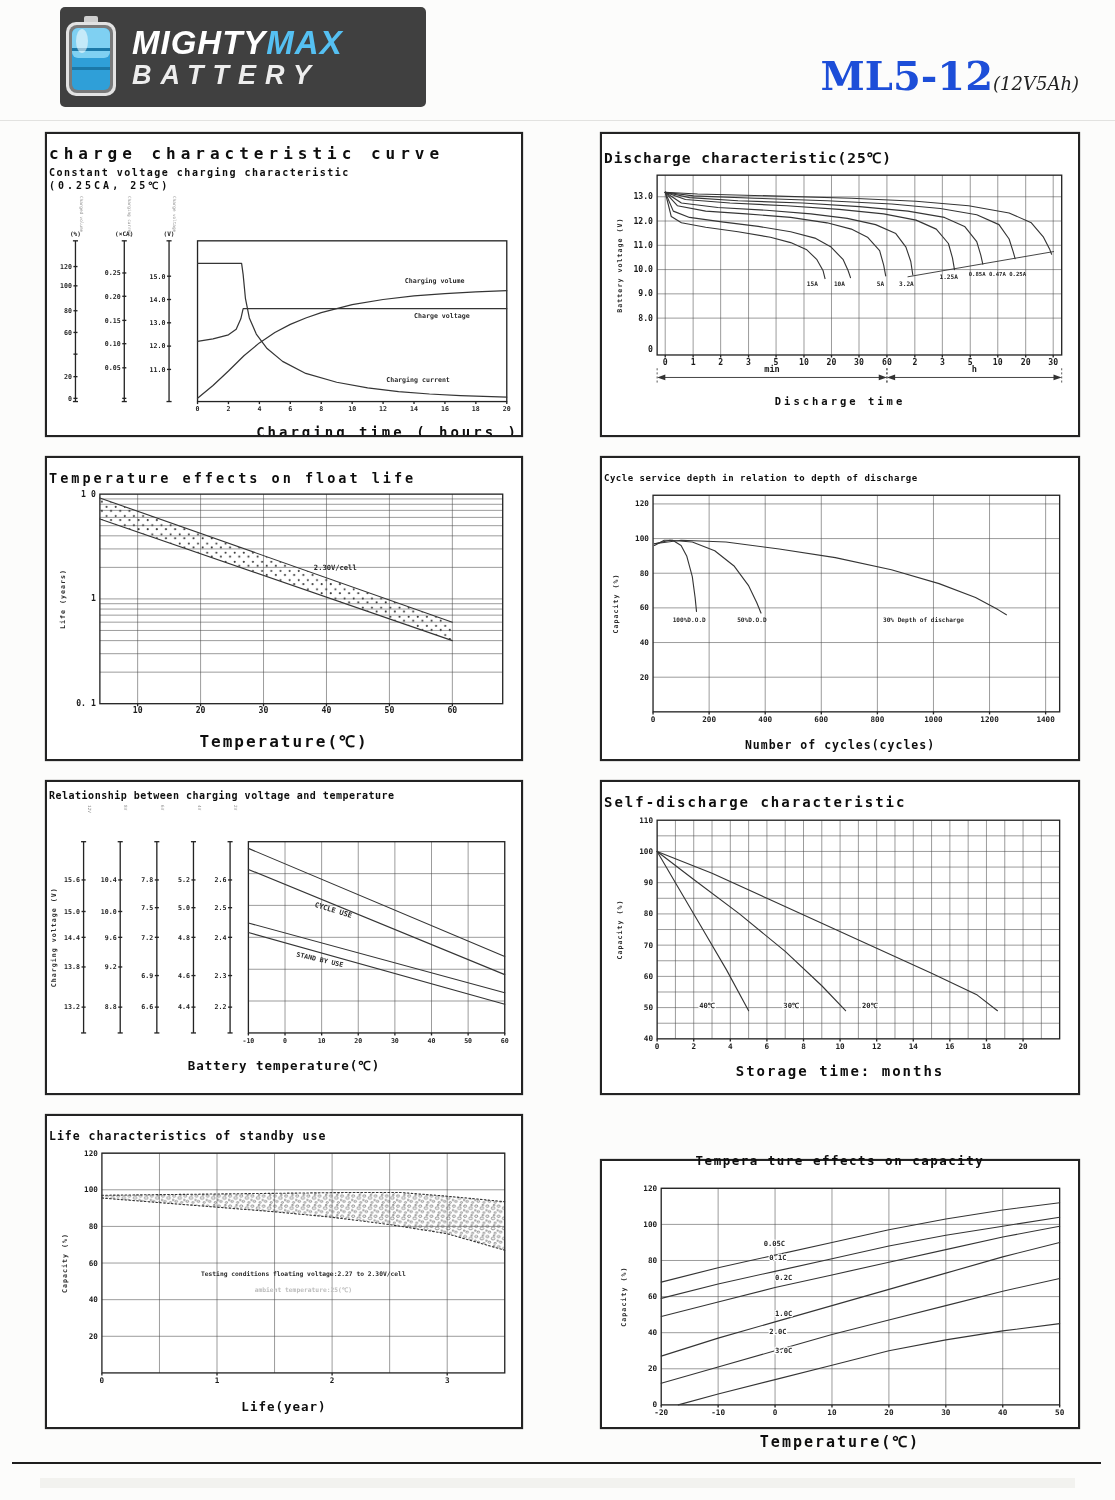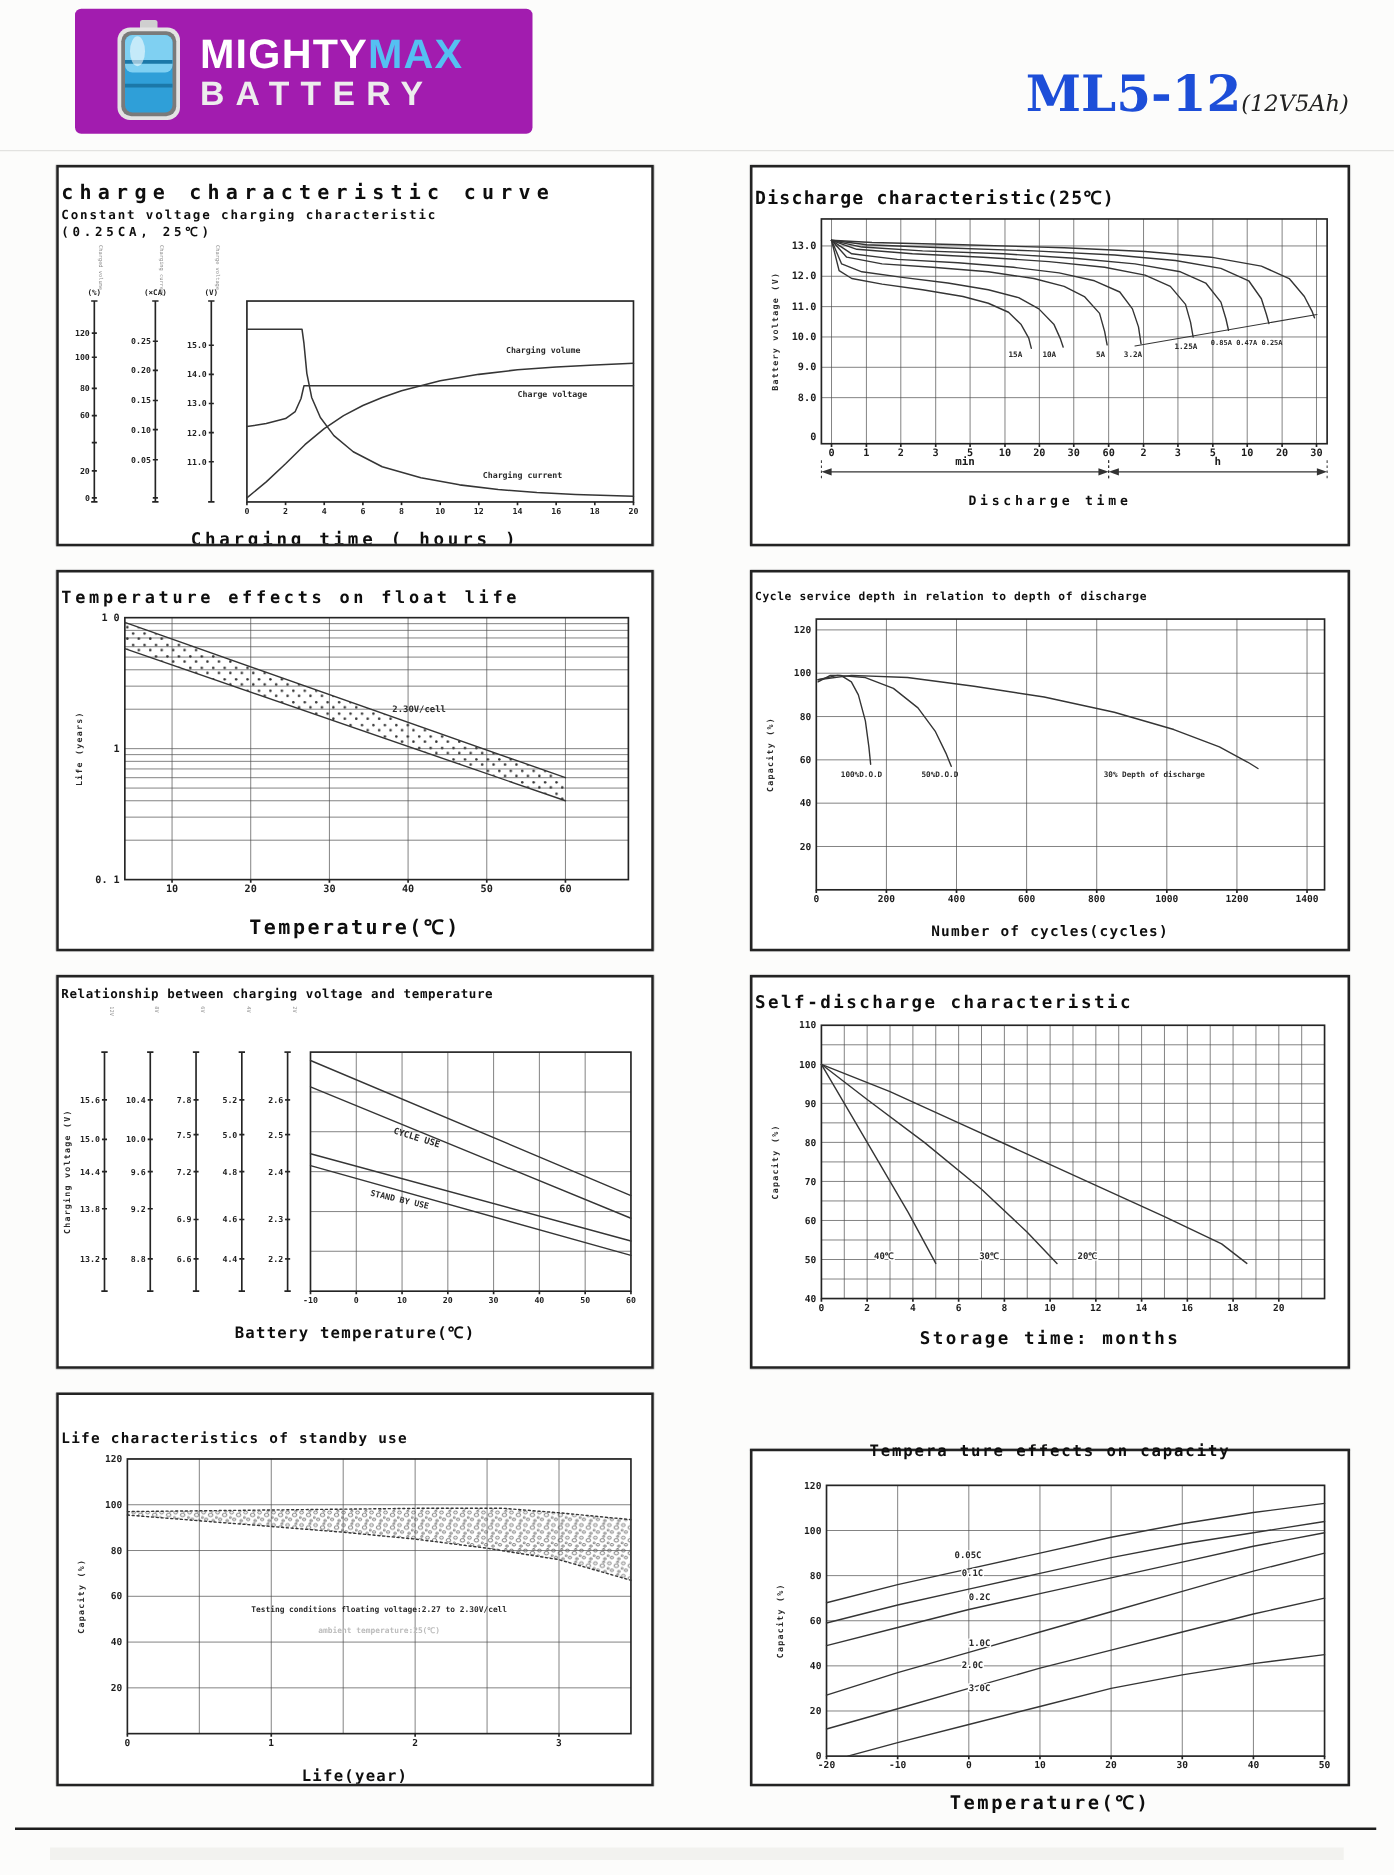--- a/index.html
+++ b/index.html
@@ -1,19 +1,19 @@
 <!DOCTYPE html>
 <html><head>
 <meta charset="utf-8">
 <style>
   html,body{margin:0;padding:0;}
   body{width:1115px;height:1500px;position:relative;background:#fcfcfb;font-family:"DejaVu Sans Mono","Liberation Mono",monospace;color:#111;}
   
   .hdr{position:absolute;top:0;left:0;right:0;height:122px;}
-  .logo{position:absolute;left:60px;top:7px;width:366px;height:100px;background:#a21caf;border-radius:5px;display:flex;align-items:center;padding-left:28px;box-sizing:border-box;}
+  .logo{position:absolute;left:60px;top:7px;width:366px;height:100px;background:#404040;border-radius:5px;display:flex;align-items:center;padding-left:0;box-sizing:border-box;font-style:italic;}
   .batt{flex:0 0 auto;margin-right:10px;}
   .ltxt{line-height:1;}
   .l1{font-family:"Liberation Sans",sans-serif;font-weight:bold;font-size:33px;letter-spacing:1px;color:#fff;}
   .l1 .mx{color:#55c0f2;}
   .l2{font-family:"Liberation Sans",sans-serif;font-weight:bold;font-size:27px;letter-spacing:9px;color:#ededed;margin-top:3px;}
   .model{position:absolute;right:36px;top:52px;white-space:nowrap;}
   .mno{font-family:"DejaVu Serif","Liberation Serif",serif;font-weight:bold;font-size:40px;color:#1d4ed8;}
   .mcap{font-family:"DejaVu Serif","Liberation Serif",serif;font-style:italic;font-size:18px;color:#222;}
   .hline{position:absolute;top:120px;left:0;right:0;height:1px;background:#e2e2e0;}
   
@@ -22,24 +22,24 @@
   .p8{overflow:visible;padding-top:13px;margin-top:45px;}
   .tt{width:100%;text-align:left;color:#0e0e0e;flex:0 0 auto;}
   .t1{font-size:16px;font-weight:bold;letter-spacing:5px;margin-top:7px;}
   .s1{font-size:10px;font-weight:bold;letter-spacing:1.5px;margin-top:4px;}
   .s2{font-size:10px;font-weight:bold;letter-spacing:3px;}
   .t2{font-size:14.5px;font-weight:bold;letter-spacing:1px;margin-top:10px;}
   .t3{font-size:13.5px;font-weight:bold;letter-spacing:3px;margin-top:9px;}
   .t4{font-size:9px;font-weight:bold;letter-spacing:.5px;margin-top:12px;}
   .t5{font-size:10px;font-weight:bold;letter-spacing:.5px;margin-top:5px;}
   .t6{font-size:14px;font-weight:bold;letter-spacing:2px;margin-top:9px;}
-  .t7{font-size:11.5px;font-weight:bold;letter-spacing:1px;margin-top:24px;}
+  .t7{font-size:11.5px;font-weight:bold;letter-spacing:1px;margin-top:10px;}
   .t8{font-size:12.5px;font-weight:bold;letter-spacing:1.5px;position:absolute;top:-8px;left:0;right:0;text-align:center;}
   .xl{width:100%;text-align:center;font-weight:bold;color:#0e0e0e;flex:0 0 auto;}
-  .xl1{font-size:14px;letter-spacing:3px;}
+  .xl1{font-size:14px;letter-spacing:3px;text-align:right;}
   .xl2{font-size:10.5px;letter-spacing:3px;margin-top:-3px;}
   .xl3{font-size:16px;letter-spacing:2px;}
   .xl4{font-size:11.5px;letter-spacing:1px;}
   .xl5{font-size:12.5px;letter-spacing:1px;}
   .xl6{font-size:14px;letter-spacing:2px;}
   .xl7{font-size:12.5px;letter-spacing:1px;}
   .xl8{font-size:15px;letter-spacing:2px;}
   .plot{width:100%;flex:0 0 auto;}
   .plot svg{width:100%;display:block;}
   

